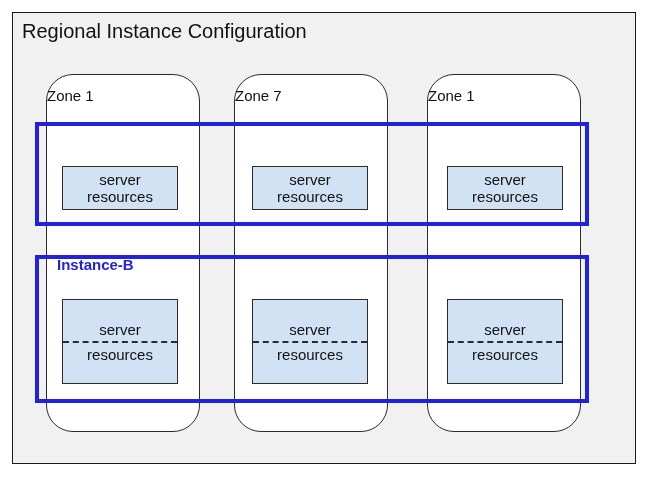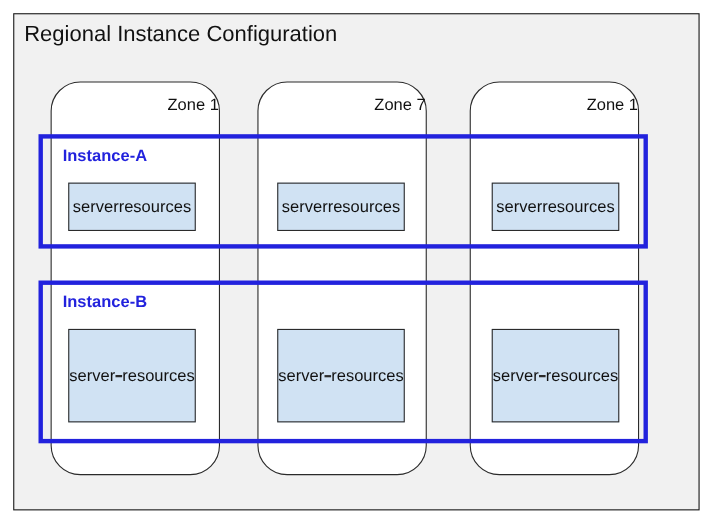--- a/index.html
+++ b/index.html
@@ -42,21 +42,21 @@
     border-radius: 27px;
     box-sizing: border-box;
     z-index: 1;
   }
   .zone-1 { left: 46px; }
   .zone-2 { left: 234px; }
   .zone-3 { left: 427px; }
   .zone-label {
     position: absolute;
     top: 12px; left: 0; right: 0;
-    text-align: right;
+    text-align: left;
     font-size: 15px;
     color: #111111;
   }
   
   .instance-box {
     position: absolute;
     left: 35px;
     width: 554px;
     border: 4px solid #2222dd;
     box-sizing: border-box;
@@ -68,31 +68,31 @@
   .instance-label {
     position: absolute;
     left: 57px;
     font-size: 15px;
     font-weight: bold;
     color: #2222dd;
     z-index: 3;
     white-space: nowrap;
   }
   .instance-a-label { top: 133px; }
-  .instance-b-label { top: 266px; }
+  .instance-b-label { top: 256px; }
   
   .server-box {
     position: absolute;
     width: 116px;
     background: #d0e2f3;
     border: 1px solid #2b2b2b;
     box-sizing: border-box;
     z-index: 3;
     display: flex;
-    flex-direction: row;
+    flex-direction: column;
     align-items: center;
     justify-content: center;
     font-size: 15px;
     line-height: 17px;
     color: #111111;
     text-align: center;
   }
   .row-a { top: 166px; height: 44px; }
   .row-b { top: 299px; height: 85px; }
   .col-1 { left: 62px; }
@@ -120,21 +120,20 @@
   <div class="zone-box zone-2">
     <div class="zone-label">Zone 7</div>
   </div>
   <div class="zone-box zone-3">
     <div class="zone-label">Zone 1</div>
   </div>
 
   <div class="instance-box instance-a"></div>
   <div class="instance-box instance-b"></div>
 
-  <div class="instance-label instance-a-label">Instance-A</div>
   <div class="instance-label instance-b-label">Instance-B</div>
 
   <div class="server-box row-a col-1">
     <span>server</span>
     <span>resources</span>
   </div>
   <div class="server-box row-a col-2">
     <span>server</span>
     <span>resources</span>
   </div>

